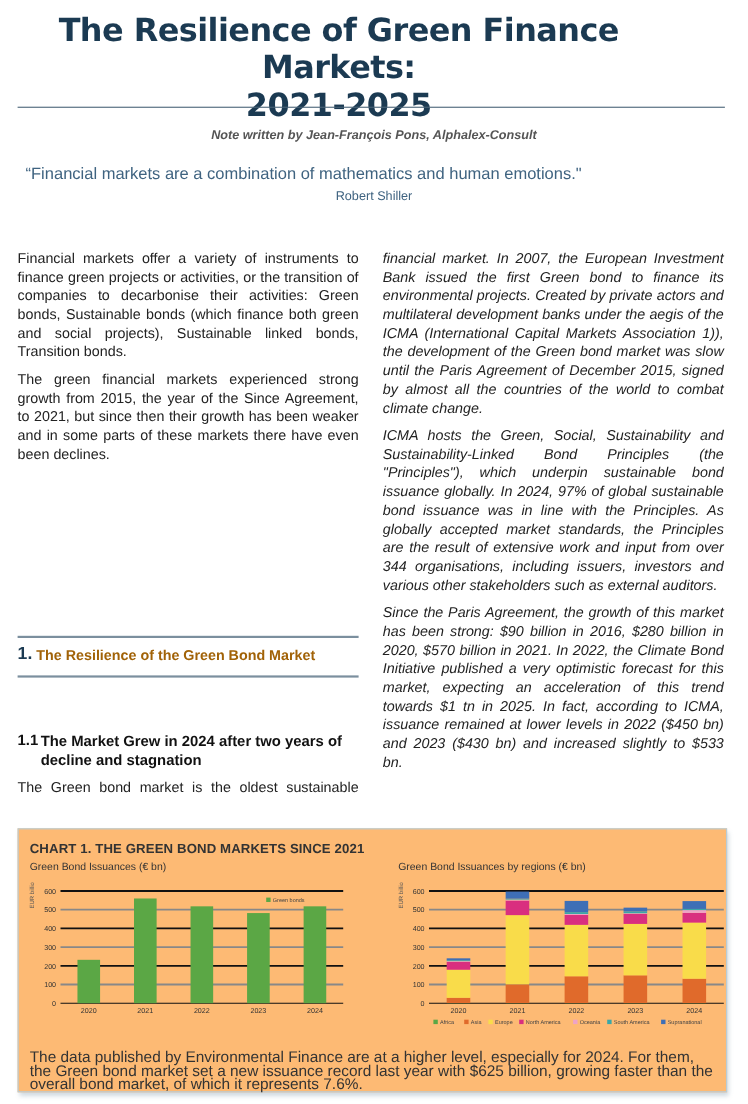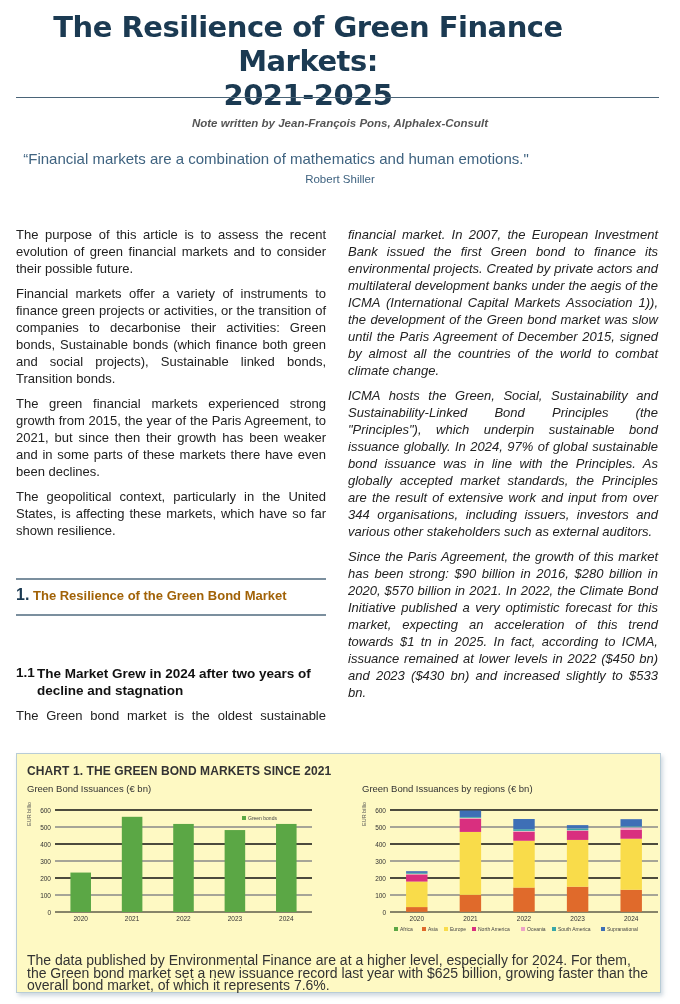--- a/index.html
+++ b/index.html
@@ -28,44 +28,42 @@
     border-top: 2px solid #7b8f9e; border-bottom: 2px solid #7b8f9e; padding: 6px 0 8px 0; }
   .section-head .num { position: absolute; left: 0; top: 6px; font-family: "Liberation Sans", sans-serif; font-weight: bold; font-size: 16px; color: #1b3a52; }
   .section-head .txt { margin-left: 17px; font-family: "Liberation Sans", sans-serif; font-weight: bold; font-size: 13px; line-height: 20px; color: #a16207; }
 
   .sub-head { position: absolute; left: 16px; top: 665px; width: 310px; }
   .sub-head .num { position: absolute; left: 0; top: 0; font-family: "Liberation Sans", sans-serif; font-weight: bold; font-size: 13.5px; color: #111; }
   .sub-head .txt { margin-left: 21px; font-family: "Liberation Sans", sans-serif; font-weight: bold; font-size: 13.5px; line-height: 17px; color: #111; }
   .sub-lead { position: absolute; left: 16px; top: 708px; width: 310px; font-family: "Liberation Sans", sans-serif; font-size: 13px; color: #222; text-align: justify; text-align-last: justify; }
 
   .chart-box { position: absolute; left: 16px; top: 753px; width: 645px; height: 240px;
-    border: 1px solid #b8ccd6; box-shadow: 2px 3px 4px rgba(120,150,170,0.35); background: #fef9c3; }
+    border: 1px solid #b8ccd6; box-shadow: 2px 3px 4px rgba(120,150,170,0.35); background: #fdba74; }
   .chart-title { position: absolute; left: 10px; top: 10px; font-family: "Liberation Sans", sans-serif; font-weight: bold; font-size: 12px; color: #333; letter-spacing: 0.1px; }
   .chart-sub { position: absolute; font-family: "Liberation Sans", sans-serif; font-size: 9.5px; color: #333; }
   .chart-note { position: absolute; left: 10px; top: 200px; width: 625px; font-family: "Liberation Sans", sans-serif; font-size: 14px; line-height: 12.5px; color: #333; }
   svg text { font-family: "Liberation Sans", sans-serif; }
 </style>
 </head>
 <body>
 
 <h1 class="title">
   <span>The Resilience of Green Finance Markets:</span><br>
   <span>2021-2025</span>
 </h1>
 <div class="title-rule"></div>
 
 <div class="byline">Note written by Jean-François Pons, Alphalex-Consult</div>
 <div class="quote">“Financial markets are a combination of mathematics and human emotions."</div>
 <div class="quote-author">Robert Shiller</div>
 
 <div class="col col-left">
-  <p>The purpose of this article is to assess the recent evolution of green financial markets and to consider their possible future.</p>
   <p>Financial markets offer a variety of instruments to finance green projects or activities, or the transition of companies to decarbonise their activities: Green bonds, Sustainable bonds (which finance both green and social projects), Sustainable linked bonds, Transition bonds.</p>
-  <p>The green financial markets experienced strong growth from 2015, the year of the Paris Agreement, to 2021, but since then their growth has been weaker and in some parts of these markets there have even been declines.</p>
-  <p>The geopolitical context, particularly in the United States, is affecting these markets, which have so far shown resilience.</p>
+  <p>The green financial markets experienced strong growth from 2015, the year of the Since Agreement, to 2021, but since then their growth has been weaker and in some parts of these markets there have even been declines.</p>
 </div>
 
 <div class="section-head">
   <span class="num">1.</span>
   <div class="txt">The Resilience of the Green Bond Market</div>
 </div>
 
 <div class="sub-head">
   <span class="num">1.1</span>
   <div class="txt">The Market Grew in 2024 after two years of decline and stagnation</div>

